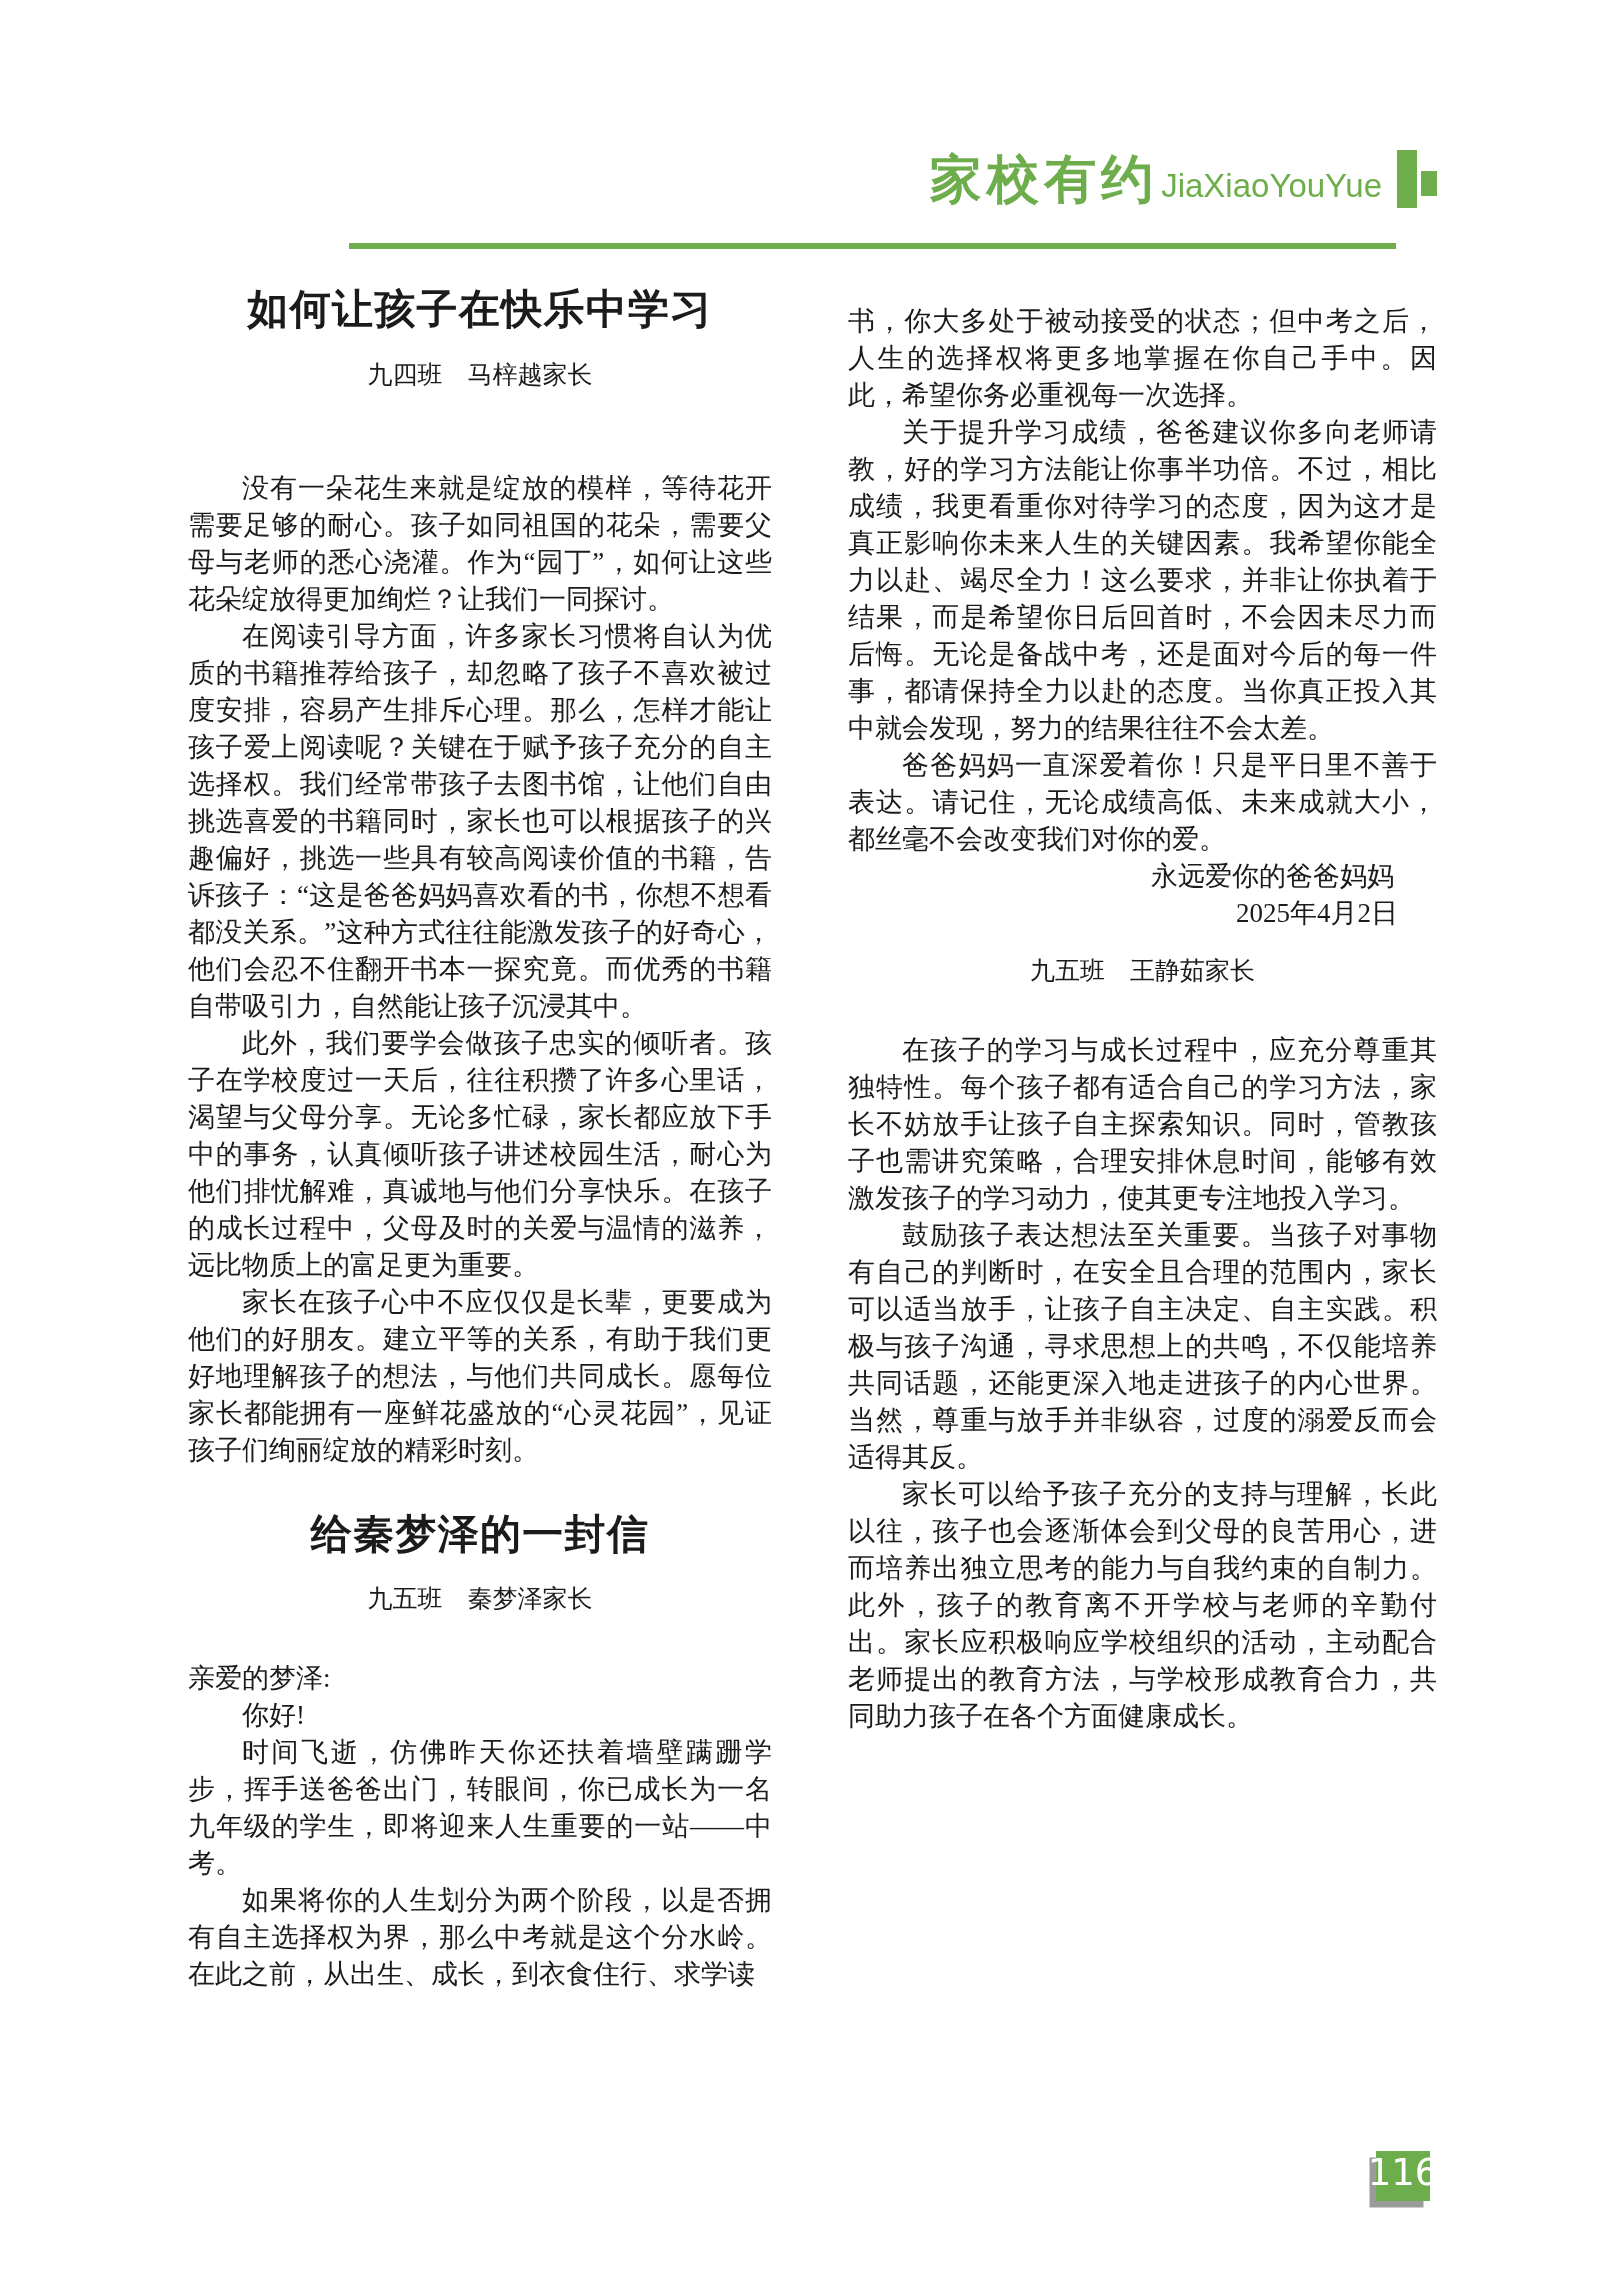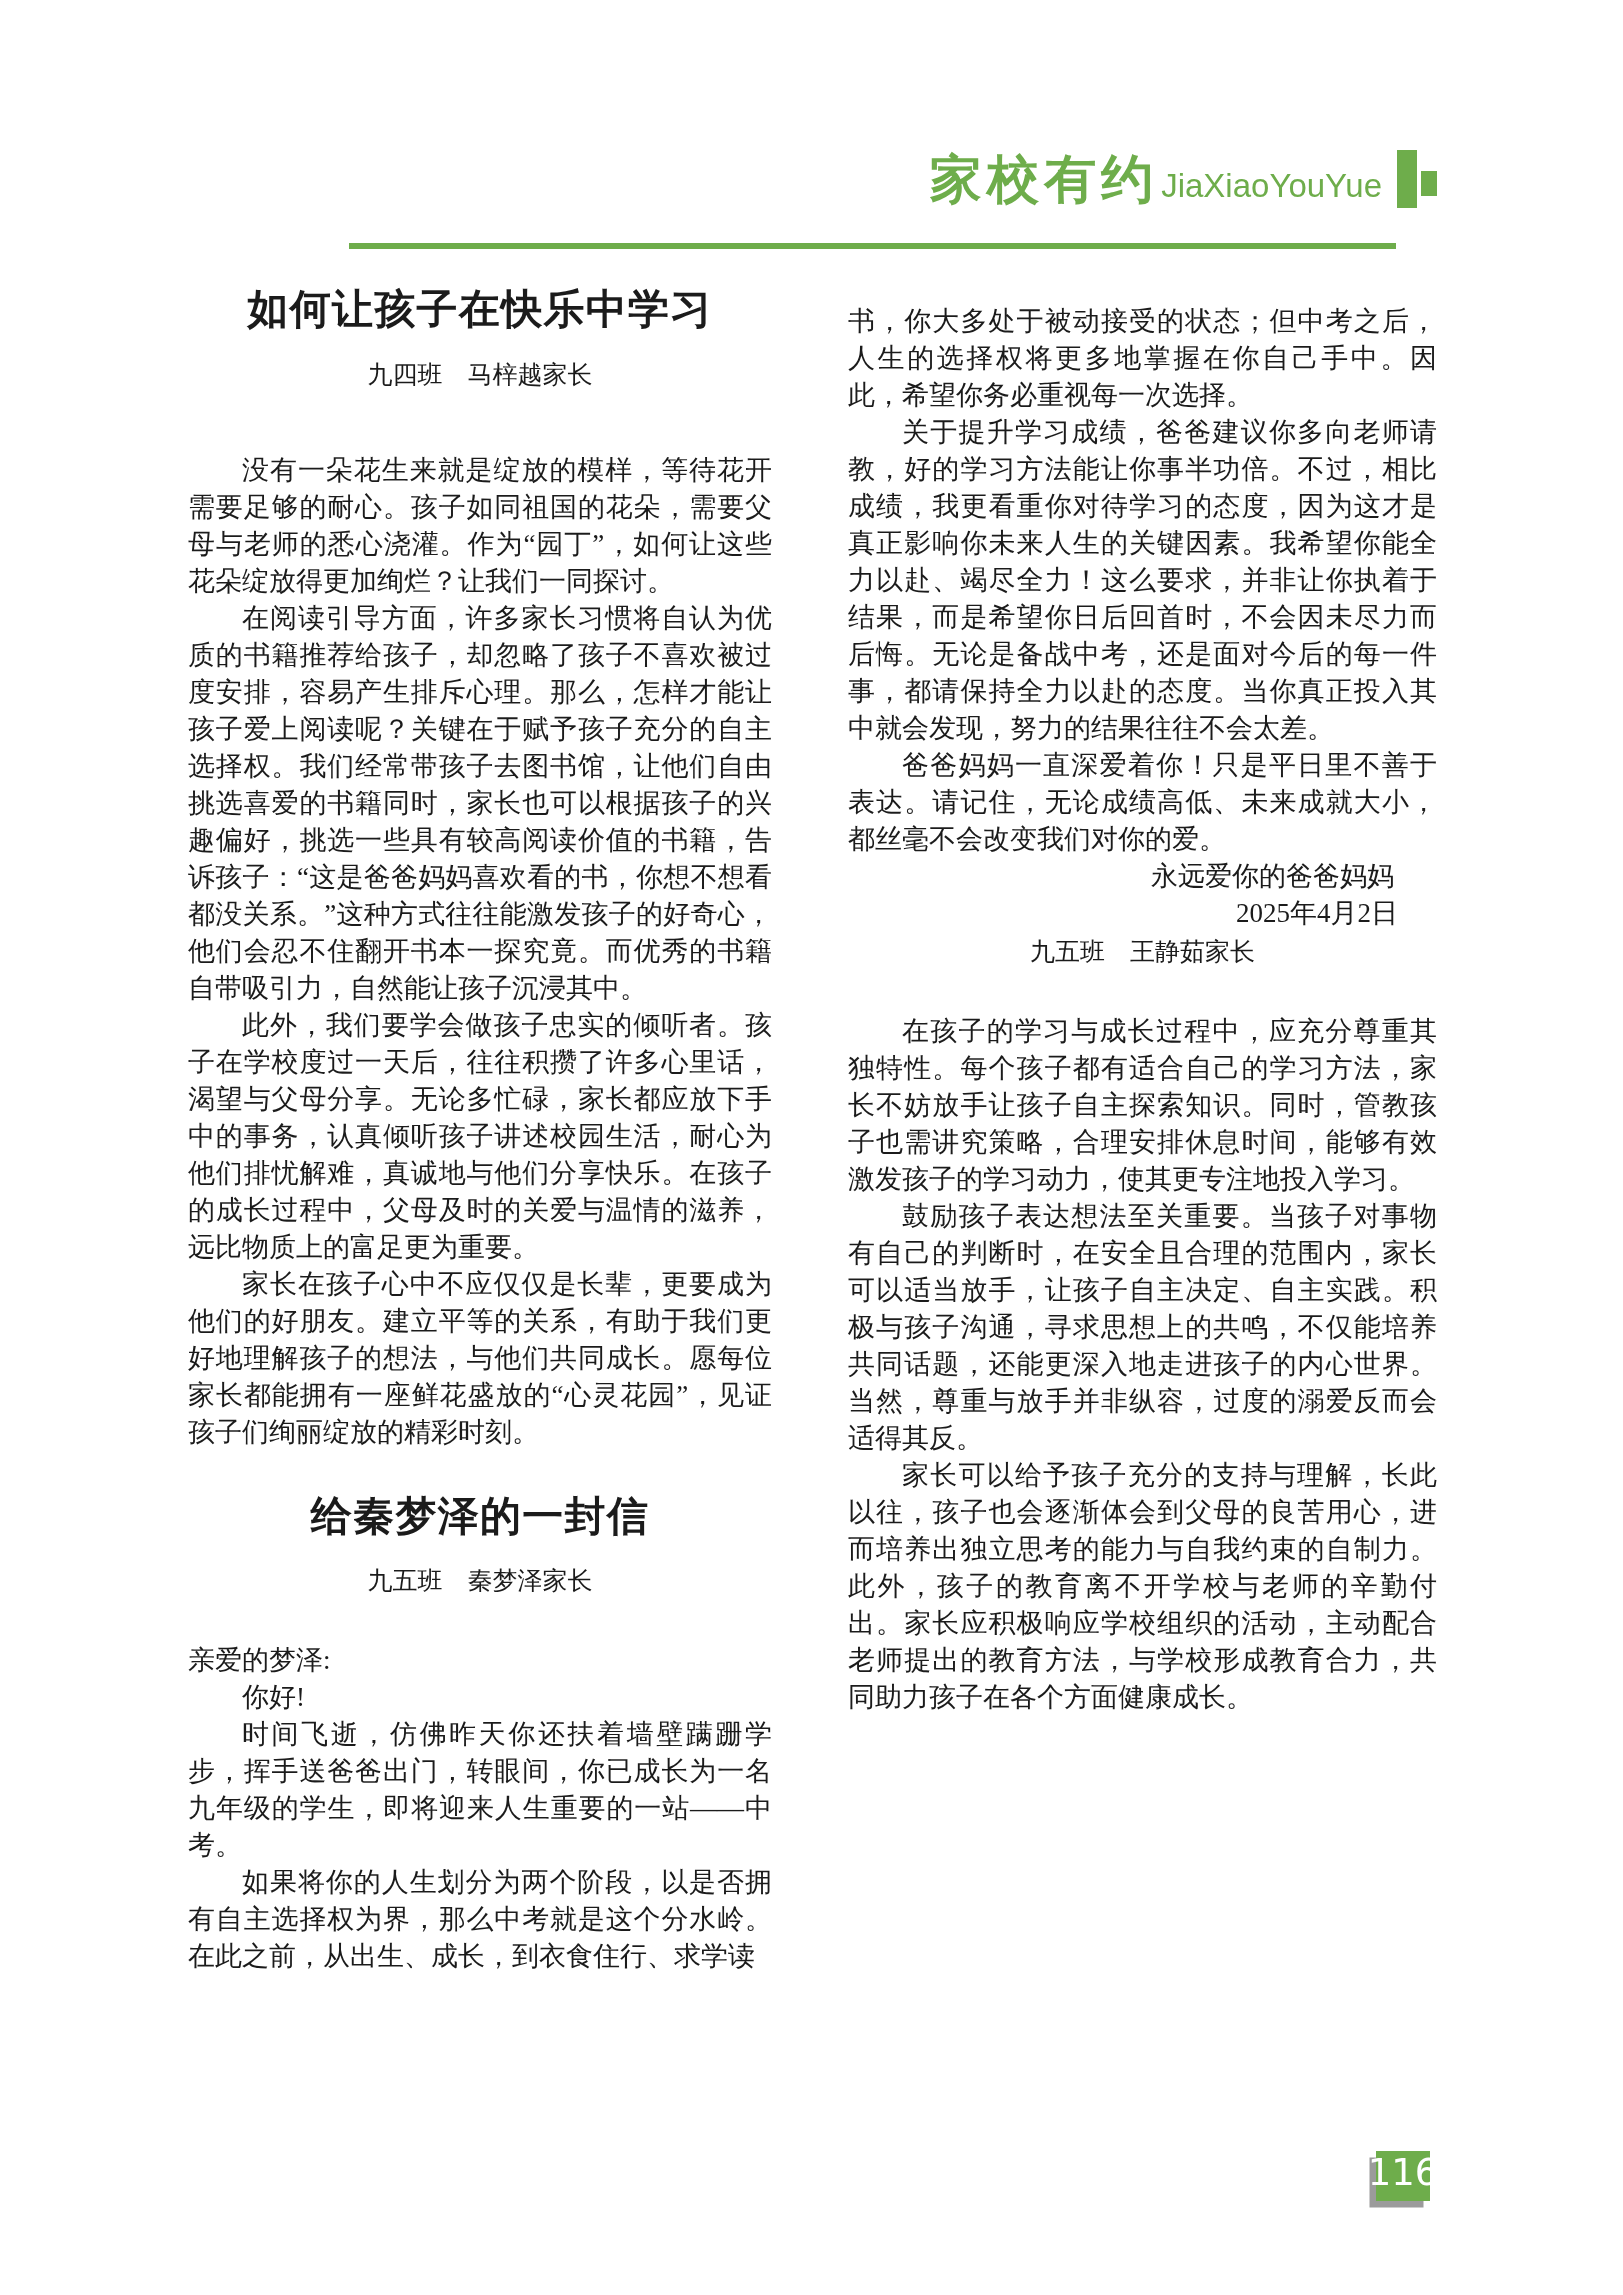--- a/index.html
+++ b/index.html
@@ -46,31 +46,31 @@
   .article-title{
     font-size:41px;line-height:52px;
     font-weight:700;
     text-align:center;
     margin:0 0 23.6px 0;
     letter-spacing:1.3px;
   }
   .byline{
     font-size:25px;line-height:31px;
     text-align:center;
-    margin:0 0 62px 0;
+    margin:0 0 80px 0;
   }
   .body-p{
     margin:0;
     text-align:justify;
     text-indent:2em;
   }
   .no-indent{text-indent:0;}
   .mt-article{margin-top:39px;}
   .mt-article3{margin-top:52px;}
-  .byline-2{margin:4px 0 46px 0;}
+  .byline-2{margin:23px 0 46px 0;}
   .closing{
     text-align:right;
     padding-right:43px;
     text-indent:0;
   }
   .closing-date{
     text-align:right;
     padding-right:39px;
     text-indent:0;
   }

